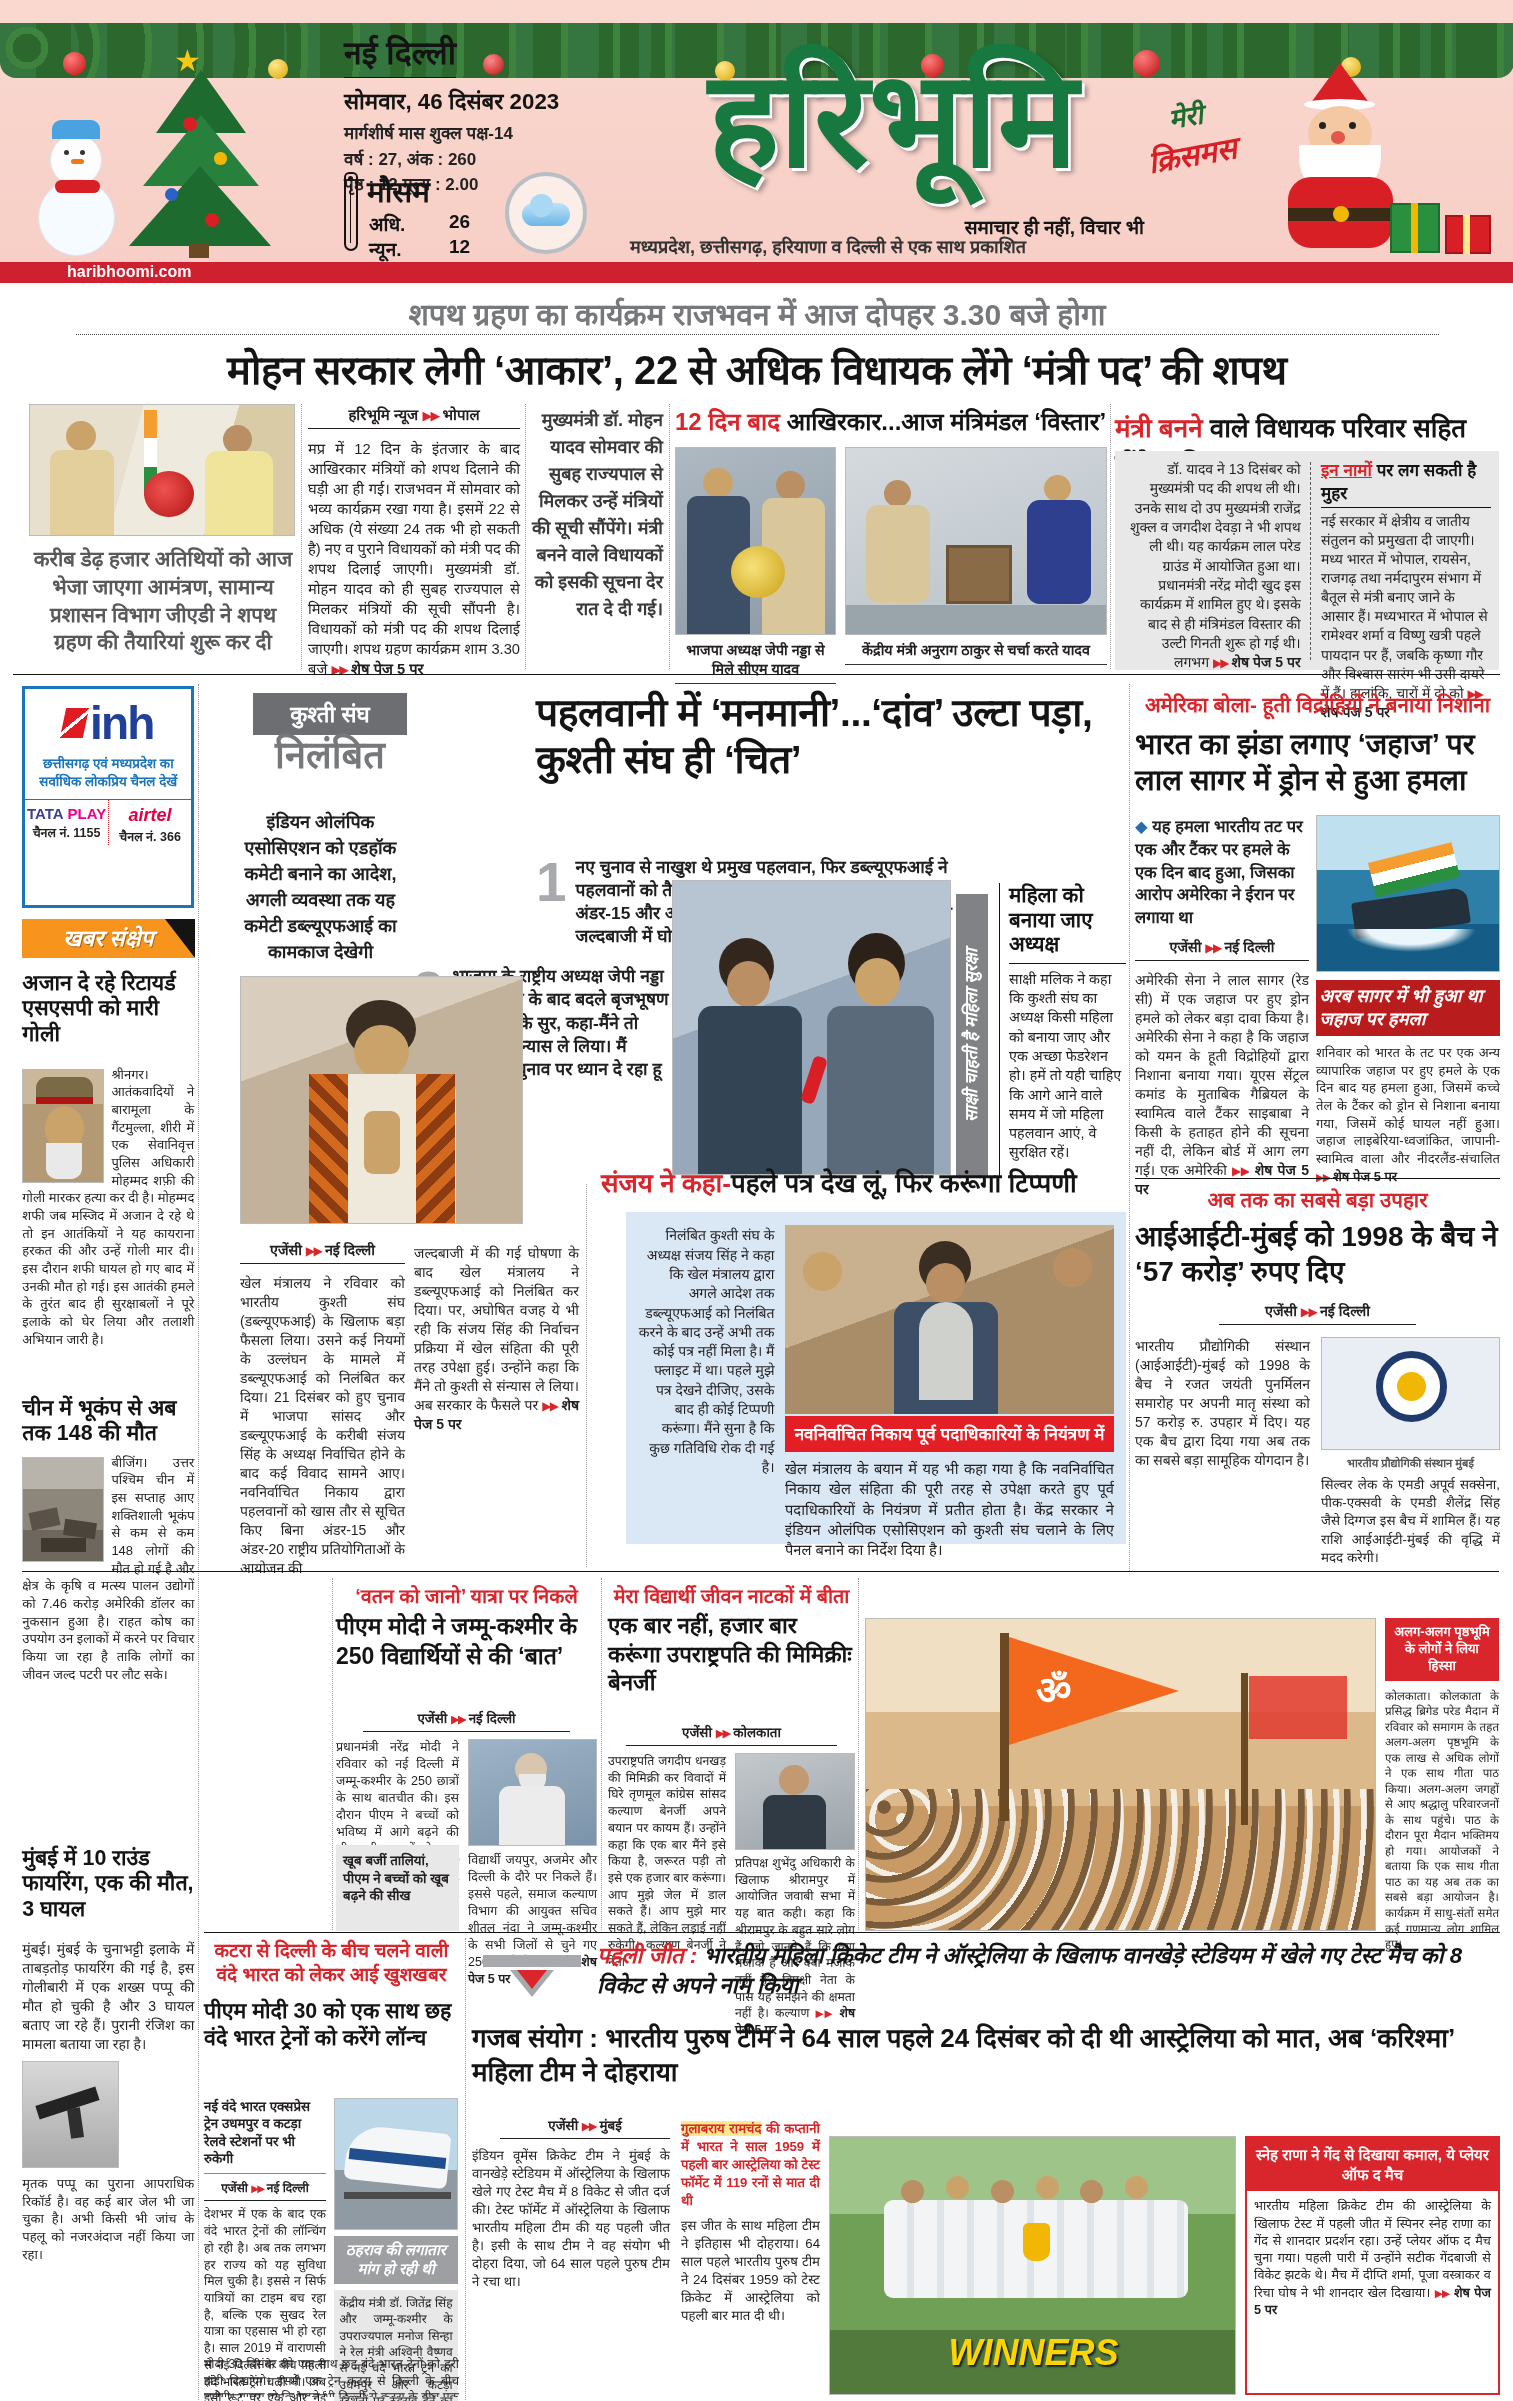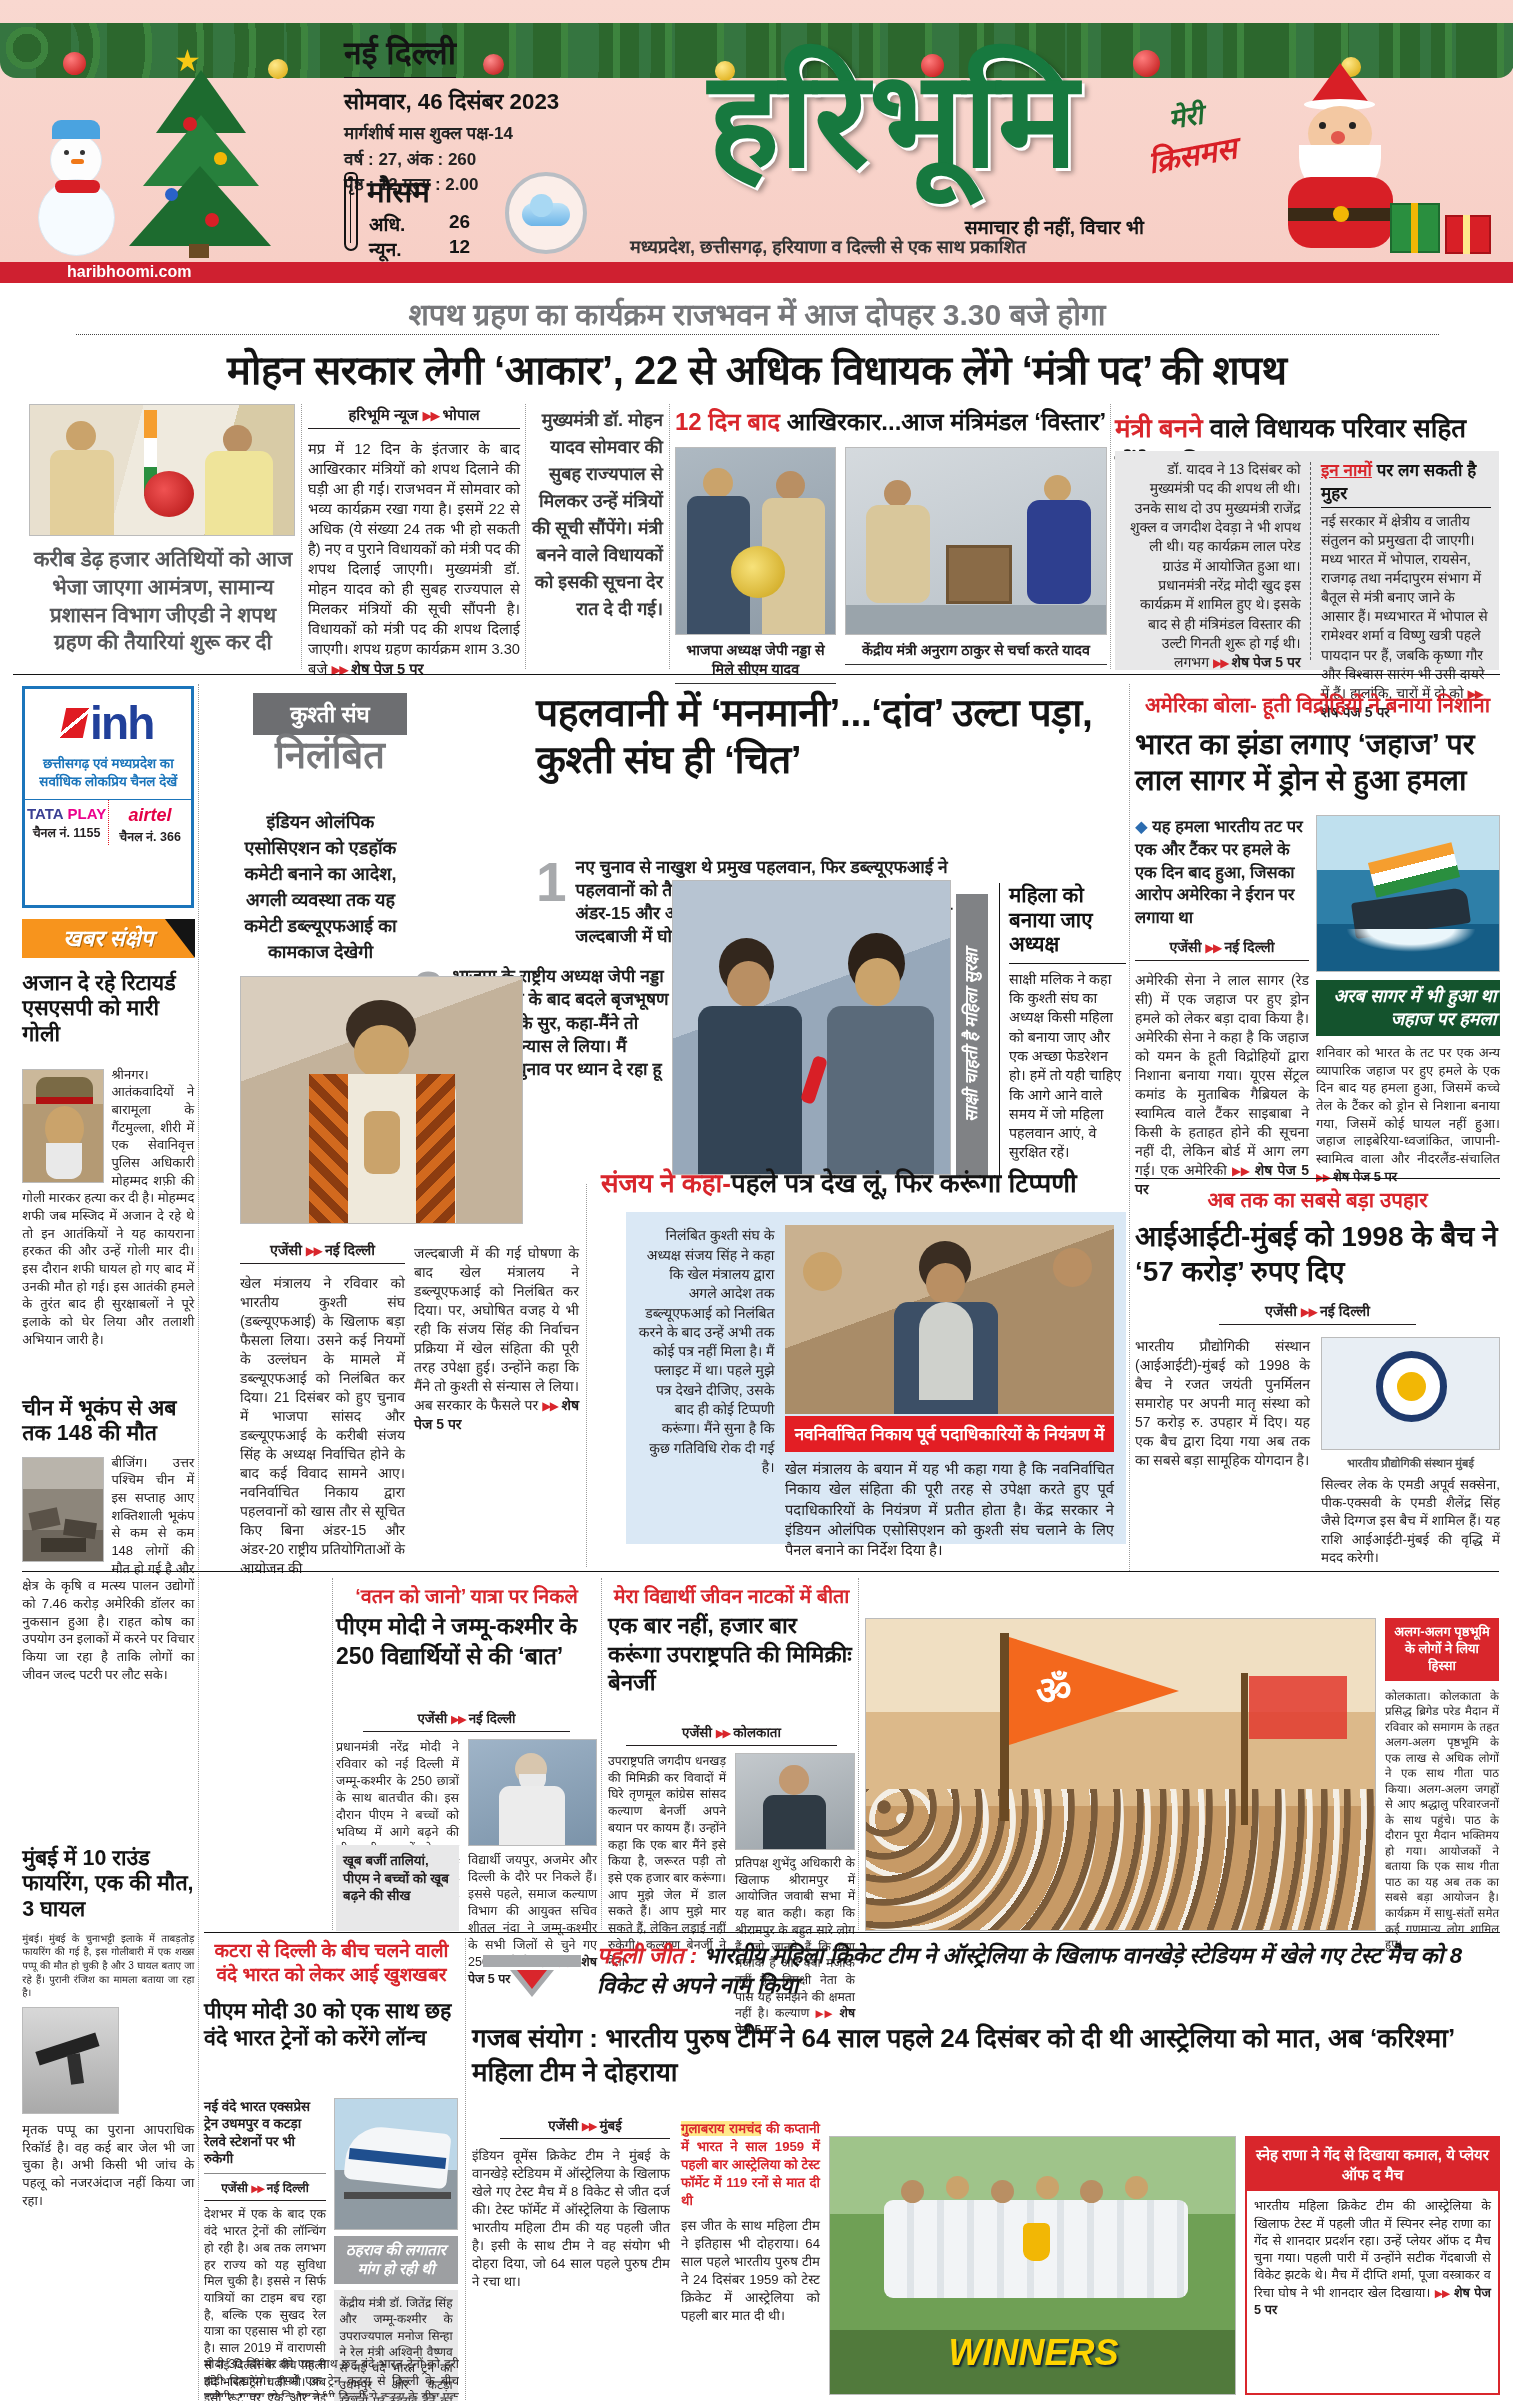--- a/index.html
+++ b/index.html
@@ -227,21 +227,21 @@
         <span class="abs" style="left:7.1px;top:52px;width:29px;height:18px;background:#5a5248;display:block;transform:rotate(-12deg)"></span>
         <span class="abs" style="left:41px;top:63px;width:32px;height:16px;background:#4b443b;display:block;transform:rotate(8deg)"></span>
         <span class="abs" style="left:18px;top:80px;width:45px;height:14.3px;background:#3e382f;display:block"></span>
       </span>
       <span>बीजिंग। उत्तर पश्चिम चीन में इस सप्ताह आए शक्तिशाली भूकंप से कम से कम 148 लोगों की मौत हो गई है और क्षेत्र के कृषि व मत्स्य पालन उद्योगों को 7.46 करोड़ अमेरिकी डॉलर का नुकसान हुआ है। राहत कोष का उपयोग उन इलाकों में करने पर विचार किया जा रहा है ताकि लोगों का जीवन जल्द पटरी पर लौट सके।</span>
     </div>
   </div>
 
   <div class="abs" style="left:22.3px;top:1846px;width:172px">
     <div style="font-size:21.4px;font-weight:900;line-height:1.18;color:#141414">मुंबई में 10 राउंड फायरिंग, एक की मौत, 3 घायल</div>
-    <div class="bt" style="margin-top:10px;font-size:10px">मुंबई। मुंबई के चुनाभट्टी इलाके में ताबड़तोड़ फायरिंग की गई है, इस गोलीबारी में एक शख्स पप्पू की मौत हो चुकी है और 3 घायल बताए जा रहे हैं। पुरानी रंजिश का मामला बताया जा रहा है।</div>
+    <div class="bt" style="margin-top:18px;font-size:14px">मुंबई। मुंबई के चुनाभट्टी इलाके में ताबड़तोड़ फायरिंग की गई है, इस गोलीबारी में एक शख्स पप्पू की मौत हो चुकी है और 3 घायल बताए जा रहे हैं। पुरानी रंजिश का मामला बताया जा रहा है।</div>
     <div class="ph" style="position:relative;width:97px;height:107px;margin:7.1px 0;background:linear-gradient(180deg,#d8d8d8,#a9a9a9)">
       <div class="abs" style="left:12.5px;top:34px;width:63px;height:14.3px;background:#232323;transform:rotate(-18deg)"></div>
       <div class="abs" style="left:46px;top:46px;width:12.5px;height:30px;background:#2e2e2e;transform:rotate(-8deg)"></div>
     </div>
     <div class="bt" style="font-size:13px">मृतक पप्पू का पुराना आपराधिक रिकॉर्ड है। वह कई बार जेल भी जा चुका है। अभी किसी भी जांच के पहलू को नजरअंदाज नहीं किया जा रहा।</div>
   </div>
 
   <div class="vd" style="left:198px;top:684px;height:1716px"></div>
 
   <div class="abs" style="left:253px;top:693px;width:154px;height:100px">
@@ -324,21 +324,21 @@
     <div class="byline" style="font-size:14.3px"><span>एजेंसी</span> <span class="arr">▶▶</span> <span>नई दिल्ली</span></div>
   </div>
   <div class="abs bt" style="left:1135px;top:971px;width:174px;height:201px;font-size:14px">
     <span>अमेरिकी सेना ने लाल सागर (रेड सी) में एक जहाज पर हुए ड्रोन हमले को लेकर बड़ा दावा किया है। अमेरिकी सेना ने कहा है कि जहाज को यमन के हूती विद्रोहियों द्वारा निशाना बनाया गया।</span> <span>यूएस सेंट्रल कमांड के मुताबिक गैब्रियल के स्वामित्व वाले टैंकर साइबाबा ने किसी के हताहत होने की सूचना नहीं दी, लेकिन बोर्ड में आग लग गई। एक अमेरिकी</span> <span class="arr">▶▶</span> <span class="jumpb">शेष पेज 5 पर</span>
   </div>
   <div class="ph" style="left:1316px;top:815px;width:184px;height:157px;background:linear-gradient(180deg,#bfe0ee 0 35%,#2e7fa8 35% 70%,#155d86 70%)">
     <div class="abs" style="left:54px;top:36px;width:86px;height:36px;background:linear-gradient(180deg,#f59e2f 0 33%,#fff 33% 66%,#2a8f3f 66%);transform:rotate(-14deg)"></div>
     <div class="abs" style="left:36px;top:79px;width:116px;height:36px;background:#24313c;transform:rotate(-8deg);border-radius:3.6px 12.5px 3.6px 3.6px"></div>
     <div class="abs" style="left:18px;top:113px;width:152px;height:27px;background:radial-gradient(ellipse at 50% 0,#eaf6fb 0 40%,rgba(0,0,0,0) 60%)"></div>
   </div>
-  <div class="abs" style="left:1316px;top:980px;width:184px;background:#14532d;color:#fff;font-weight:900;font-style:italic;font-size:18px;text-align:right;padding:5.4px 3.6px;line-height:1.25">अरब सागर में भी हुआ था जहाज पर हमला</div>
+  <div class="abs" style="left:1316px;top:980px;width:184px;background:#b91c1c;color:#fff;font-weight:900;font-style:italic;font-size:18px;text-align:left;padding:5.4px 3.6px;line-height:1.25">अरब सागर में भी हुआ था जहाज पर हमला</div>
   <div class="abs bt" style="left:1316px;top:1044px;width:184px;height:130px;font-size:13px">
     <span>शनिवार को भारत के तट पर एक अन्य व्यापारिक जहाज पर हुए हमले के एक दिन बाद यह हमला हुआ, जिसमें कच्चे तेल के टैंकर को ड्रोन से निशाना बनाया गया, जिसमें कोई घायल नहीं हुआ। जहाज लाइबेरिया-ध्वजांकित, जापानी-स्वामित्व वाला और नीदरलैंड-संचालित</span> <span class="arr">▶▶</span> <span class="jumpb">शेष पेज 5 पर</span>
   </div>
 
   <div class="abs" style="left:1135px;top:1178px;width:365px;border-top:0.9px solid #141414"></div>
   <div class="abs" style="left:1135px;top:1185px;width:365px;text-align:center;font-size:20.6px;font-weight:900;color:var(--red)">अब तक का सबसे बड़ा उपहार</div>
   <div class="abs hd9" style="left:1135px;top:1219px;width:365px;font-size:28px;line-height:1.25">आईआईटी-मुंबई को 1998 के बैच ने ‘57 करोड़’ रुपए दिए</div>
   <div class="abs" style="left:1219px;top:1301px;width:197px">
     <div class="byline" style="font-size:14.3px"><span>एजेंसी</span> <span class="arr">▶▶</span> <span>नई दिल्ली</span></div>
   </div>

